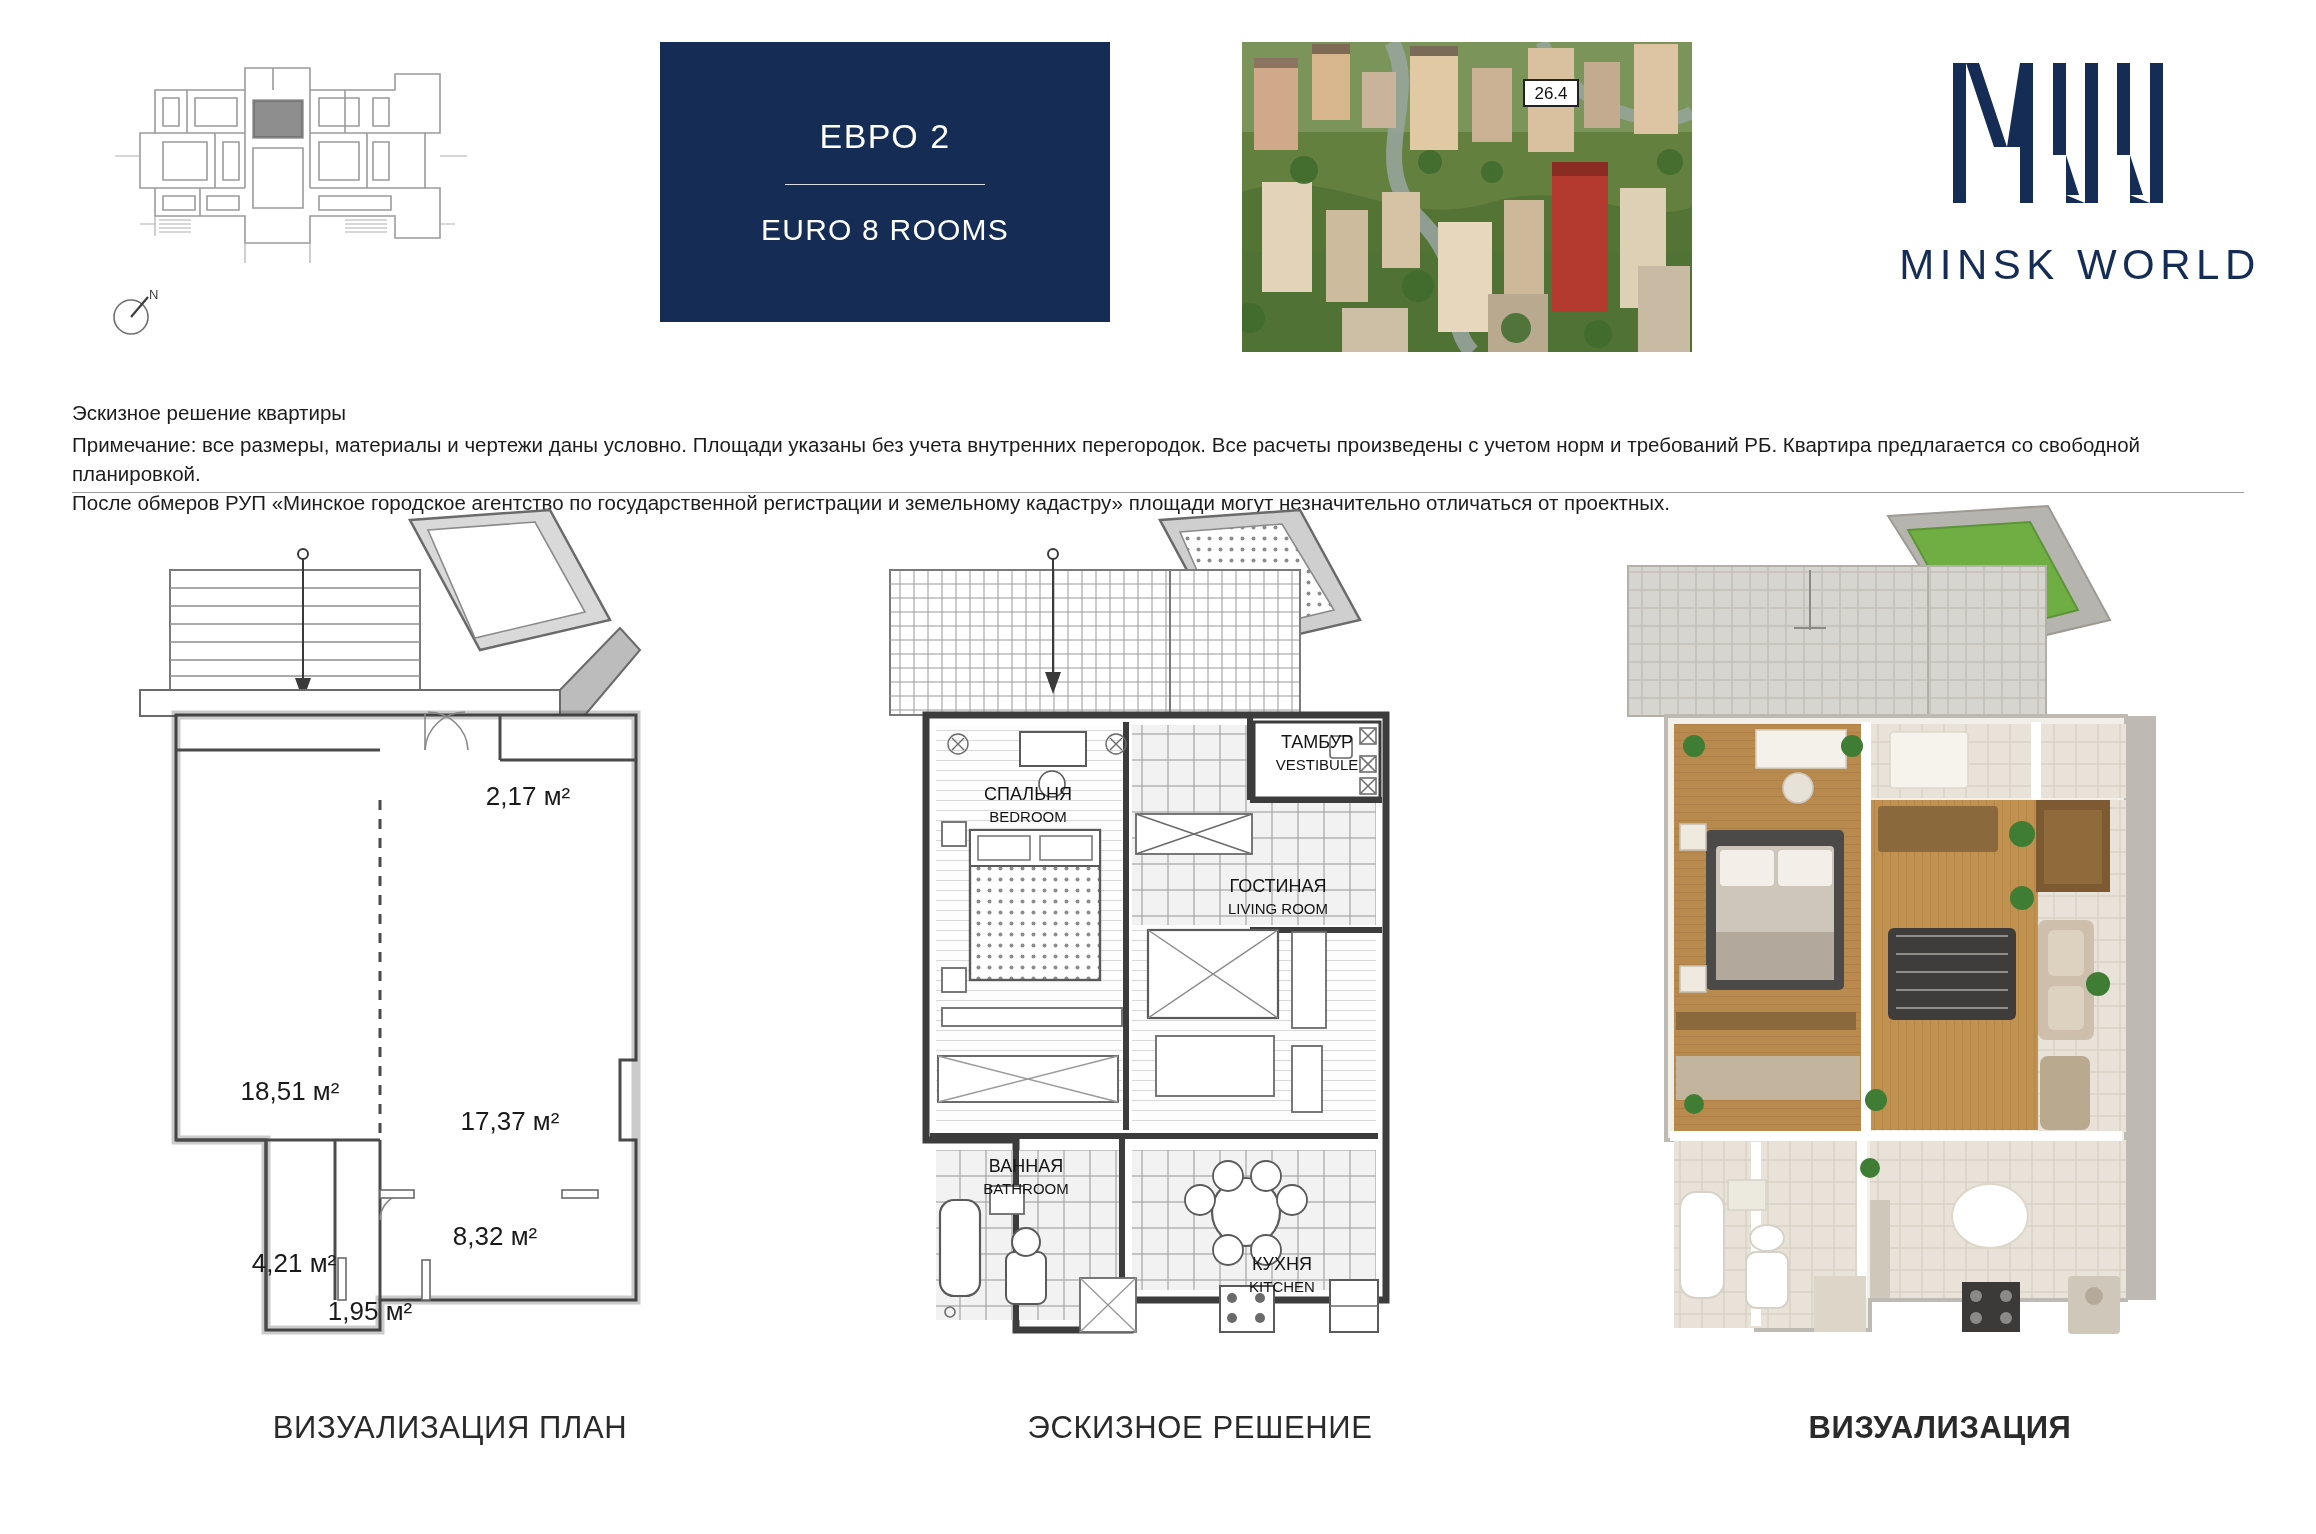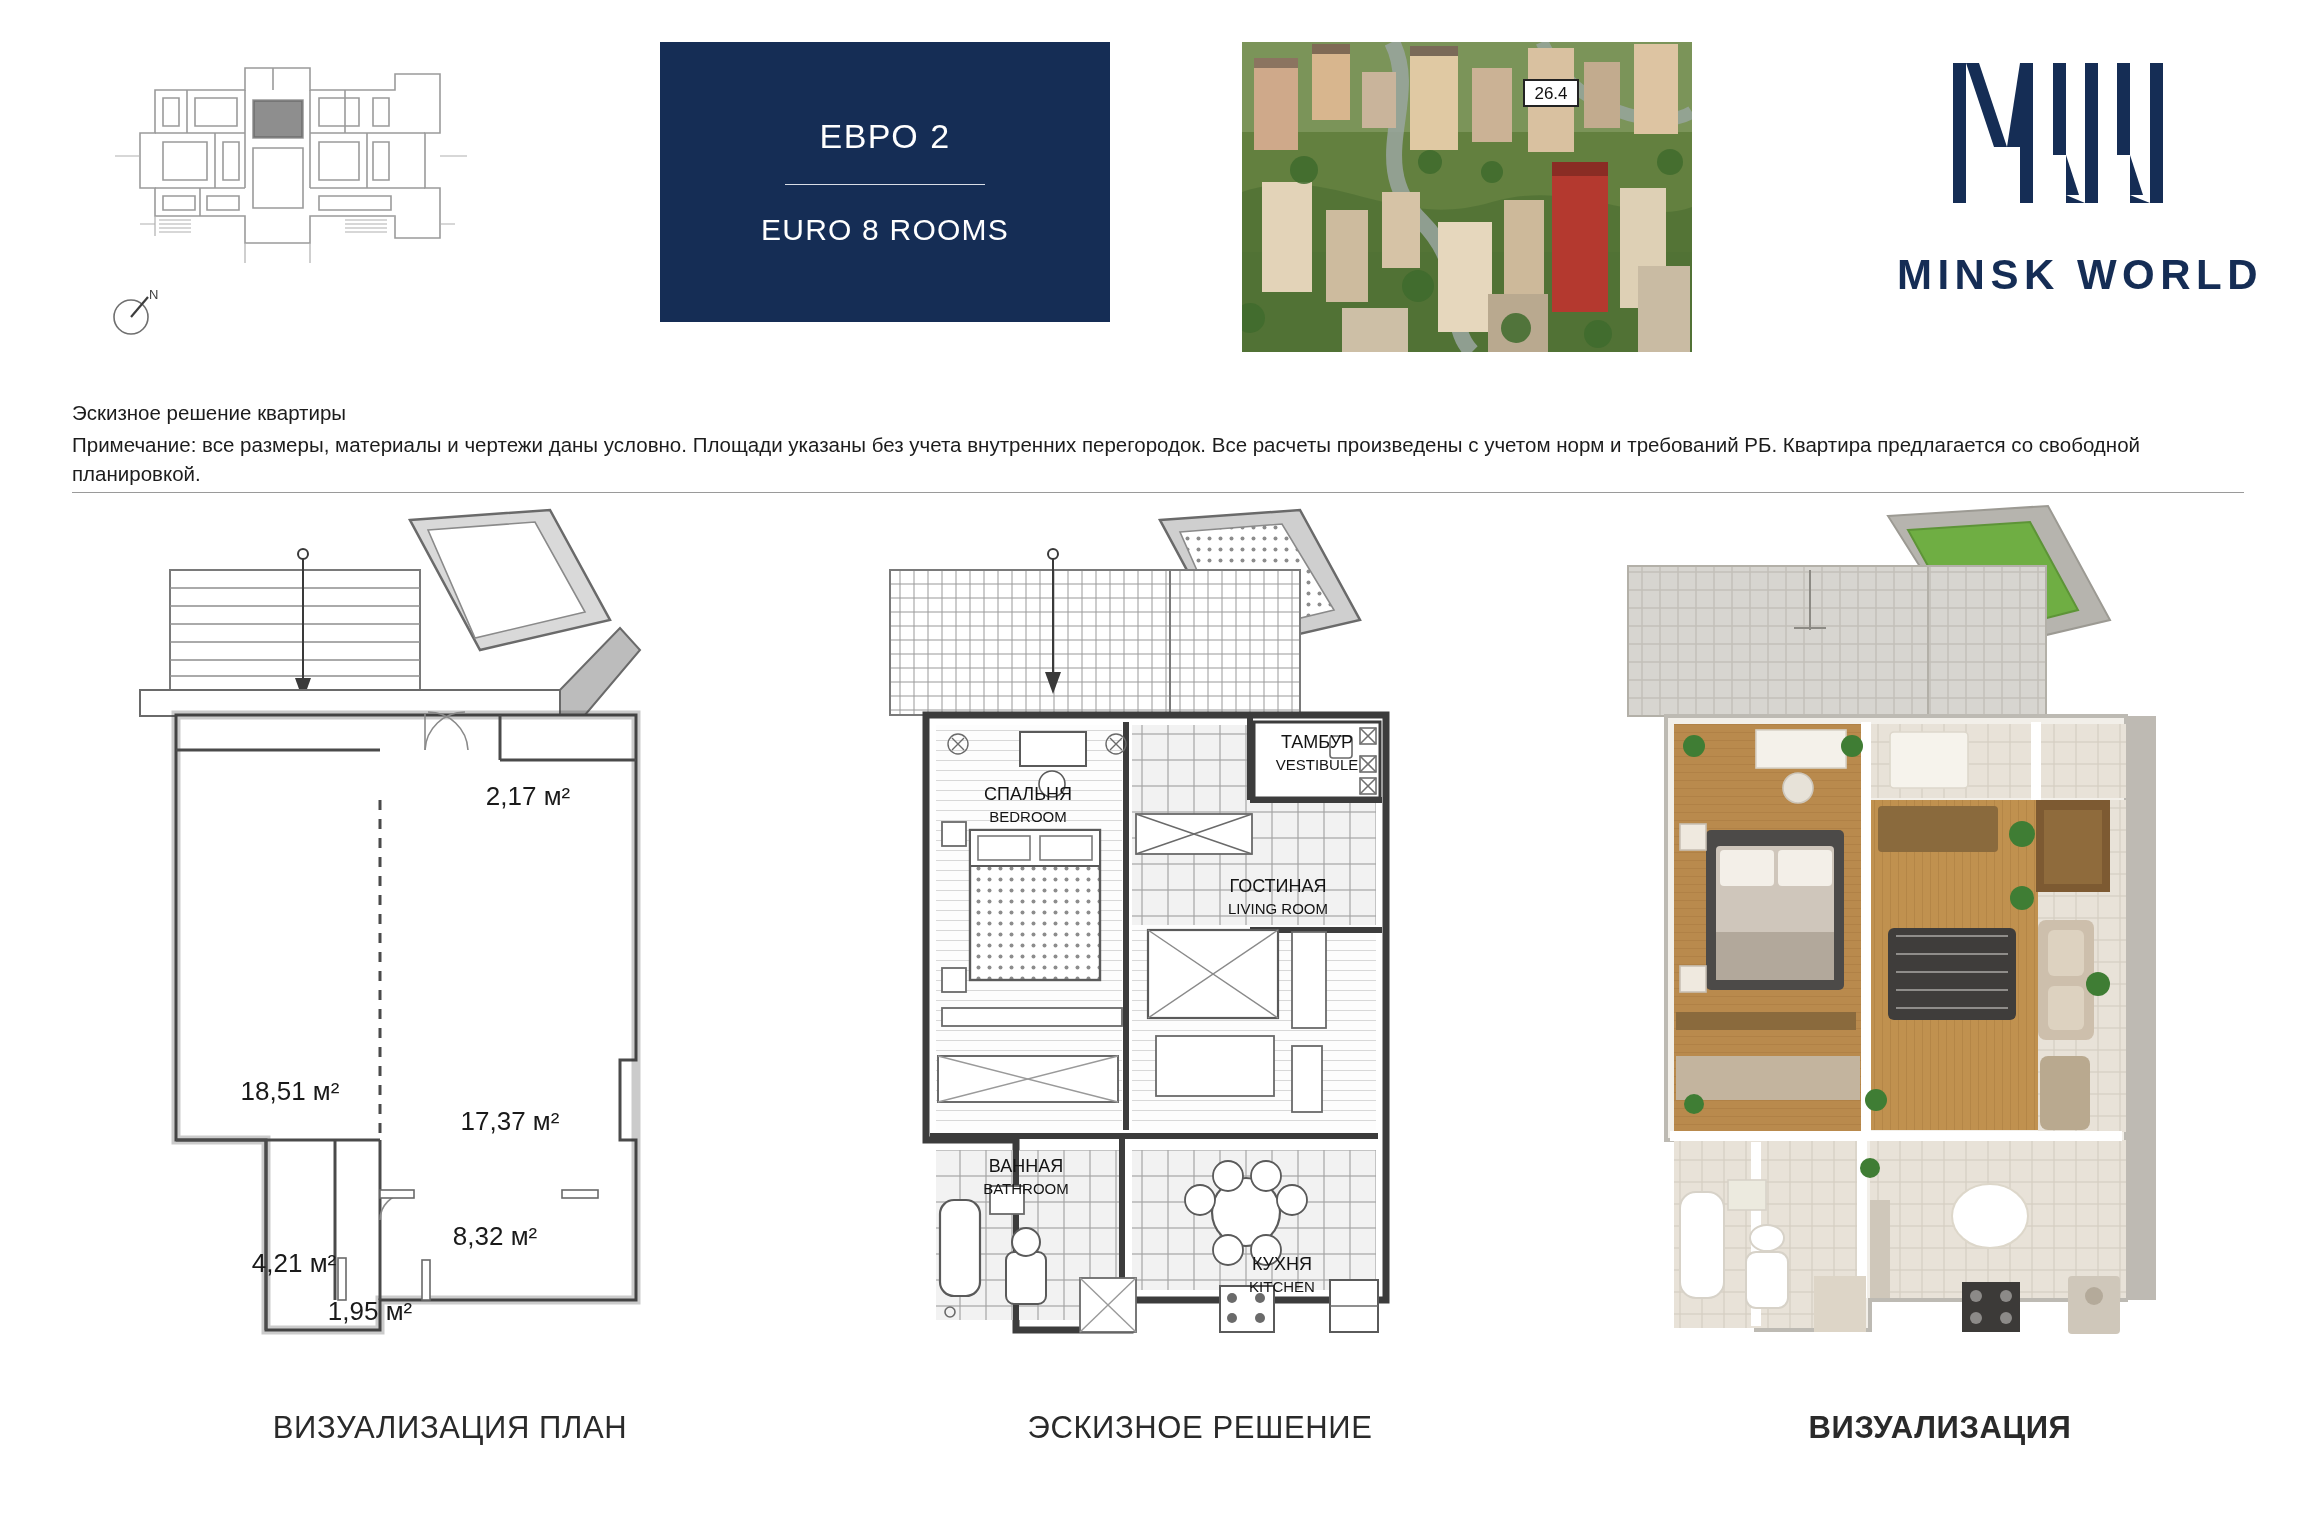--- a/index.html
+++ b/index.html
@@ -90,24 +90,24 @@
     text-align: center;
     color: #152d55;
   }
   .logo-mark {
     height: 160px;
     display: flex;
     justify-content: center;
     align-items: flex-end;
   }
   .logo-text {
-    margin-top: 36px;
+    margin-top: 26px;
     font-size: 42px;
     letter-spacing: 5.5px;
-    font-weight: 700;
+    font-weight: 400;
     color: #152d55;
   }
 
   
   .notes {
     position: absolute;
     left: 72px;
     top: 398px;
     width: 2180px;
     font-size: 20.5px;
@@ -274,20 +274,21 @@
         </g>
       </svg>
     </div>
     <div class="logo-text">MINSK WORLD</div>
   </div>
 </div>
 
 <div class="notes">
   <div class="lead">Эскизное решение квартиры</div>
   <div>Примечание: все размеры, материалы и чертежи даны условно. Площади указаны без учета внутренних перегородок. Все расчеты произведены с учетом норм и требований РБ. Квартира предлагается со свободной планировкой.</div>
+  <div>После обмеров РУП «Минское городское агентство по государственной регистрации и земельному кадастру» площади могут незначительно отличаться от проектных.</div>
 </div>
 <div class="rule top"></div>
 
 <div class="panels">
 
   <div class="panel p1">
     <div class="art">
       <svg width="740" height="900" viewBox="0 0 740 900">
         <g stroke="#5a5a5a" fill="none" stroke-width="2">
 

